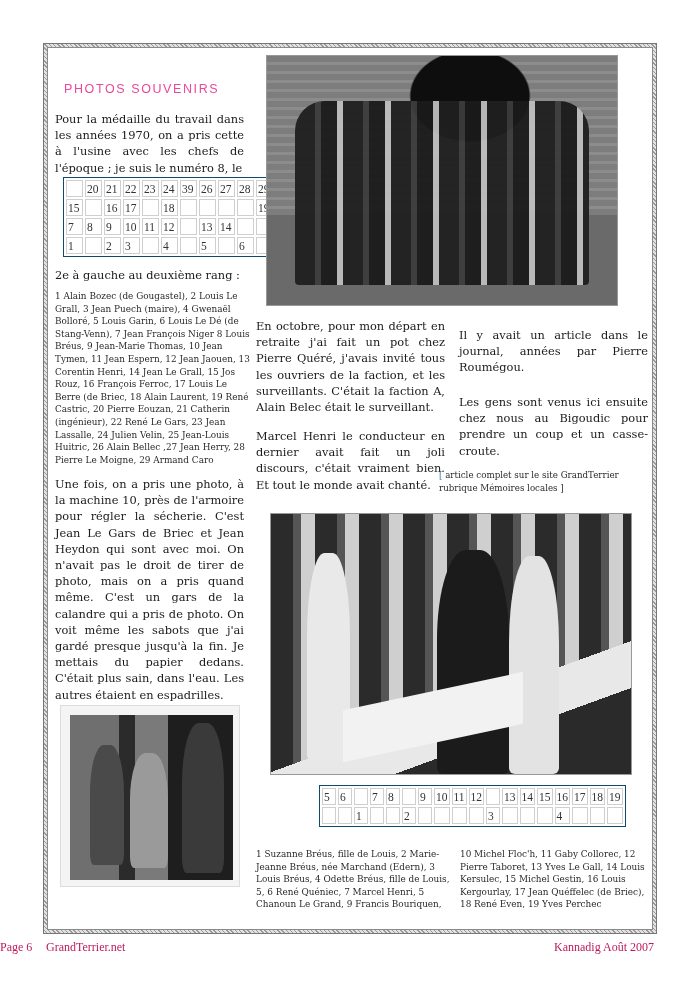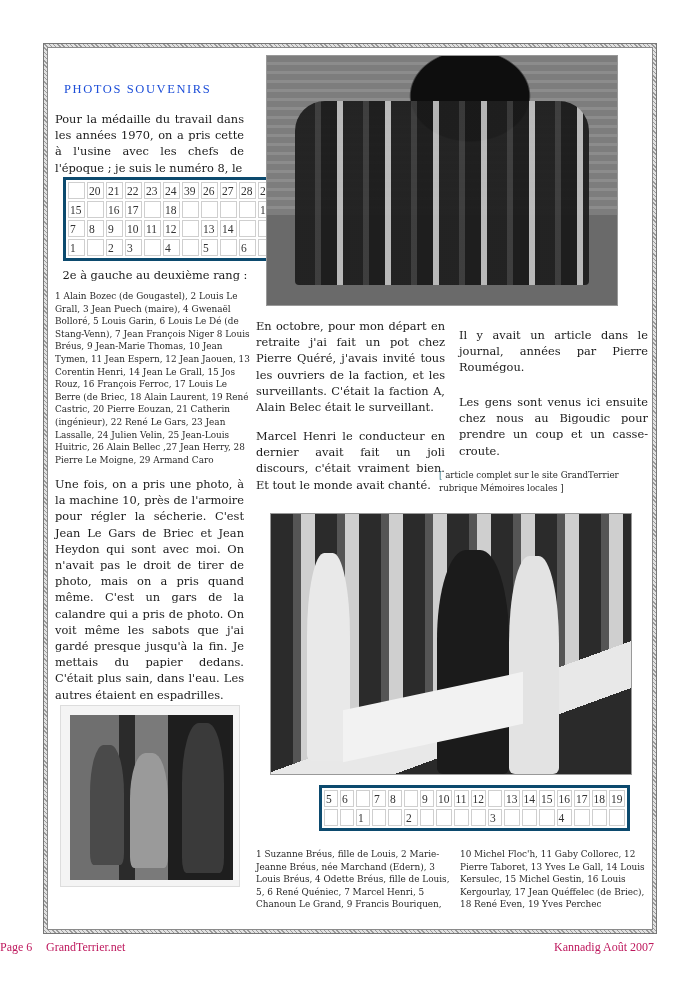--- a/index.html
+++ b/index.html
@@ -12,32 +12,32 @@
     box-sizing: border-box;
     border: 5px solid transparent;
     border-image: repeating-linear-gradient(45deg, #9a9a9a 0 1px, #e2e2e2 1px 3px) 5;
     outline: 1px solid #8a8a8a; outline-offset: -5px;
   }
   .frame::after {
     content: ""; position: absolute; inset: -5px; border: 1px solid #777; pointer-events: none;
   }
   .title {
     position: absolute; left: 64px; top: 74px;
-    font-family: Liberation Serif, serif; font-size: 12.5px; letter-spacing: 1.6px; color: #1d4ed8;
+    font-family: Liberation Sans, sans-serif; font-size: 12.5px; letter-spacing: 1.6px; color: #ec4899;
     font-weight: normal;
   }
   .para {
     position: absolute; font-size: 11.4px; line-height: 16.2px; text-align: justify; margin: 0;
   }
   .small {
     position: absolute; font-size: 8.9px; line-height: 12.6px; margin: 0; color: #2a2a2a;
   }
   .tbl {
     position: absolute; border-collapse: separate; border-spacing: 2px;
-    border: 3px solid #0c4a6e; background: #fff;
+    border: 1px solid #0c4a6e; background: #fff;
     font-family: "Liberation Serif", serif; color: #333;
   }
   .tbl td {
     border: 1px solid #cfcfcf; padding: 0 1px; text-align: left; vertical-align: middle;
   }
   .tbl1 { left: 63px; top: 177px; font-size: 11.5px; }
   .tbl1 td { width: 13px; height: 15px; }
   .tbl2 { left: 319px; top: 785px; font-size: 11.5px; }
   .tbl2 td { height: 15px; min-width: 10px; }
   .photo {
@@ -133,21 +133,21 @@
         <td>4</td>
         <td></td>
         <td>5</td>
         <td></td>
         <td>6</td>
         <td></td>
       </tr>
     </tbody>
   </table>
 
-<p class="para" style="left:55px; top:267px; width:200px; text-align:center;">2e à gauche au deuxième rang :</p>
+<p class="para" style="left:55px; top:267px; width:200px; text-align:left;">2e à gauche au deuxième rang :</p>
 
 <p class="small" style="left:55px; top:290px; width:200px;">1 Alain Bozec (de Gougastel), 2 Louis Le Grall, 3 Jean Puech (maire), 4 Gwenaël Bolloré, 5 Louis Garin, 6 Louis Le Dé (de Stang-Venn), 7 Jean François Niger 8 Louis Bréus, 9 Jean-Marie Thomas, 10 Jean Tymen, 11 Jean Espern, 12 Jean Jaouen, 13 Corentin Henri, 14 Jean Le Grall, 15 Jos Rouz, 16 François Ferroc, 17 Louis Le Berre (de Briec, 18 Alain Laurent, 19 René Castric, 20 Pierre Eouzan, 21 Catherin (ingénieur), 22 René Le Gars, 23 Jean Lassalle, 24 Julien Velin, 25 Jean-Louis Huitric, 26 Alain Bellec ,27 Jean Herry, 28 Pierre Le Moigne, 29 Armand Caro</p>
 
 <p class="para" style="left:55px; top:476px; width:189px;">Une fois, on a pris une photo, à la machine 10, près de l'armoire pour régler la sécherie. C'est Jean Le Gars de Briec et Jean Heydon qui sont avec moi. On n'avait pas le droit de tirer de photo, mais on a pris quand même. C'est un gars de la calandre qui a pris de photo. On voit même les sabots que j'ai gardé presque jusqu'à la fin. Je mettais du papier dedans. C'était plus sain, dans l'eau. Les autres étaient en espadrilles.</p>
 
 <div class="polaroid">
   <div class="inner">
     <div class="figure" style="left:20px;top:30px;width:34px;height:120px;background:#4a4a4a;"></div>
     <div class="figure" style="left:60px;top:38px;width:38px;height:115px;background:#9a9a9a;"></div>
     <div class="figure" style="left:112px;top:8px;width:42px;height:150px;background:#3a3a3a;"></div>

